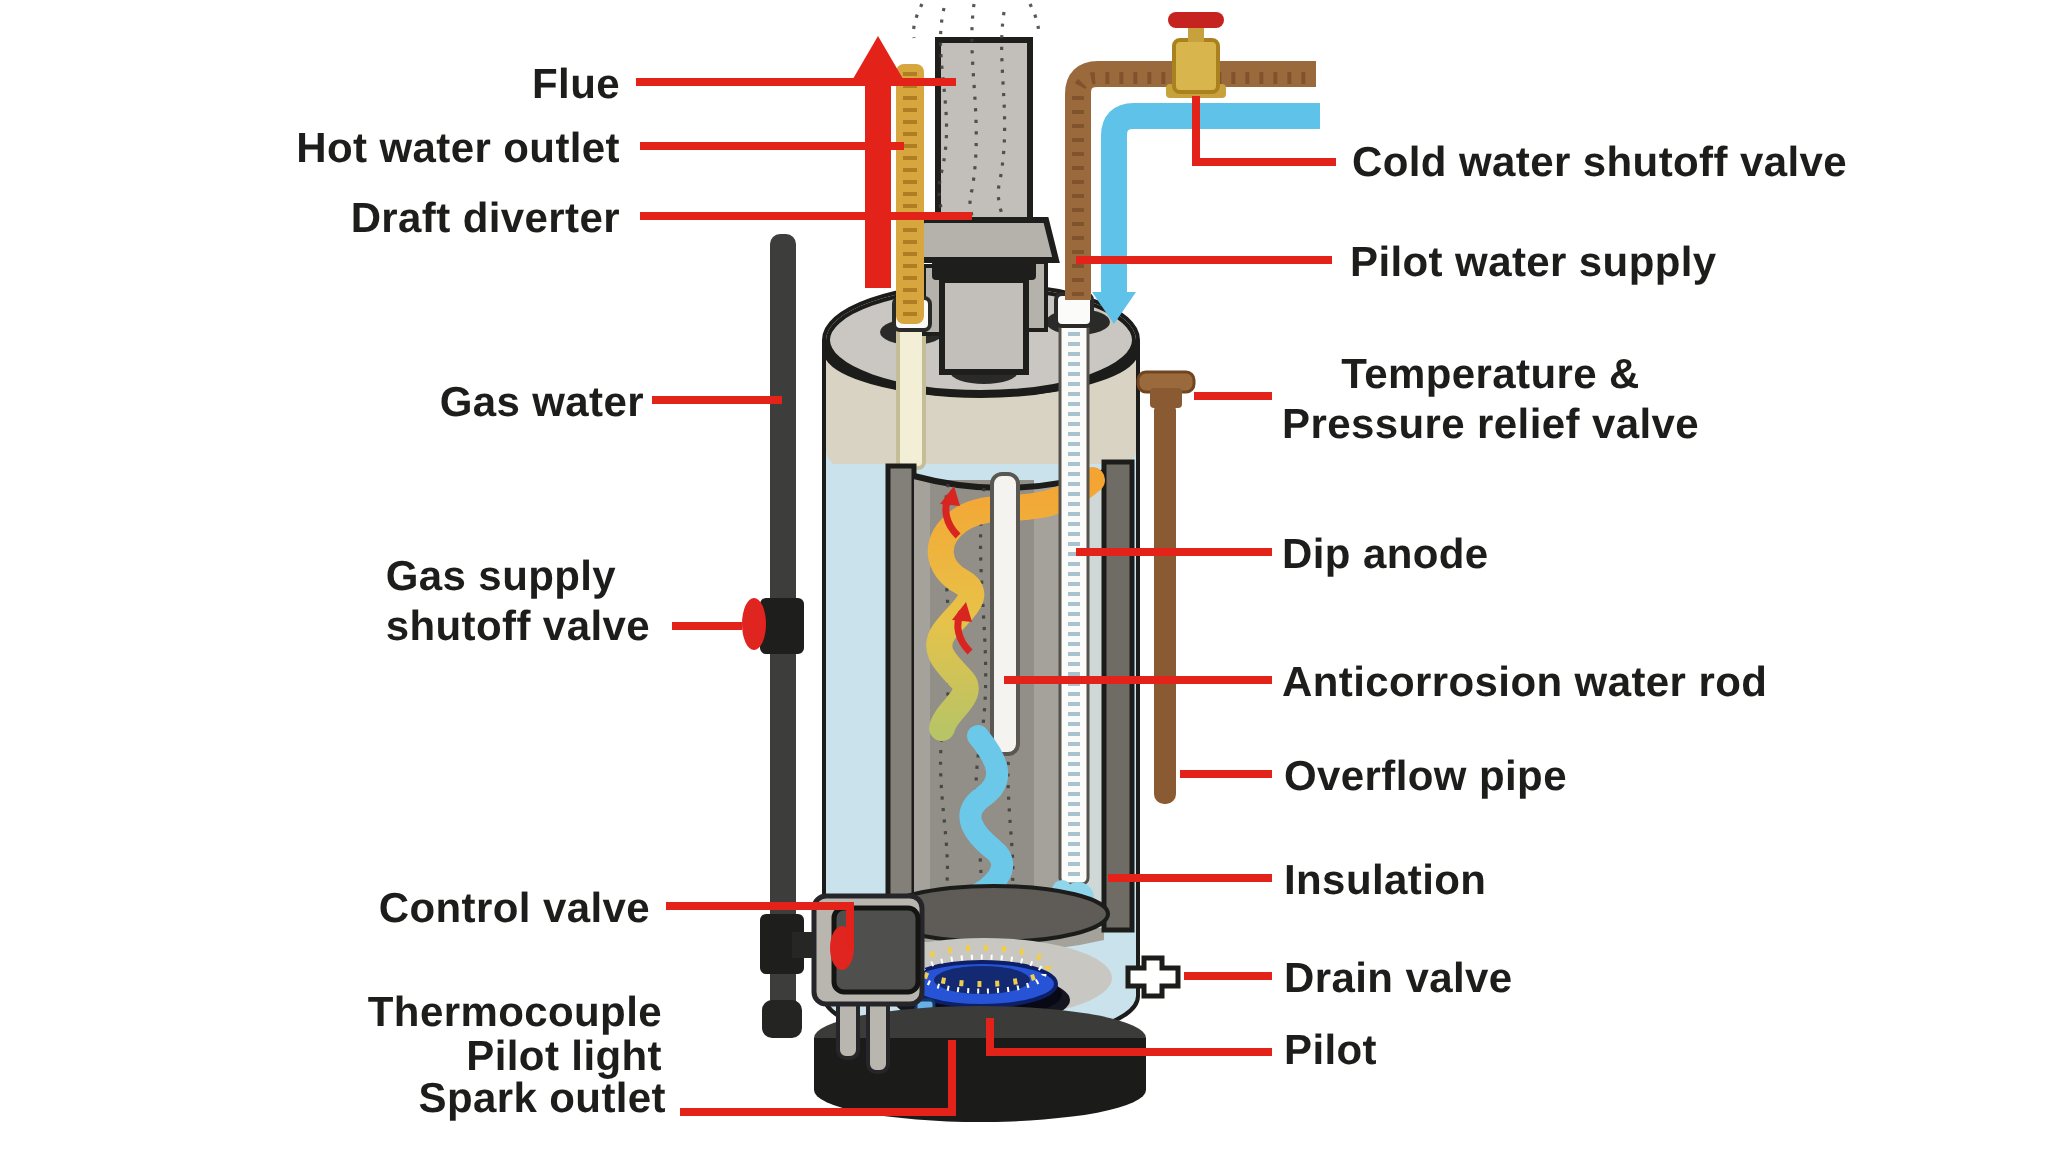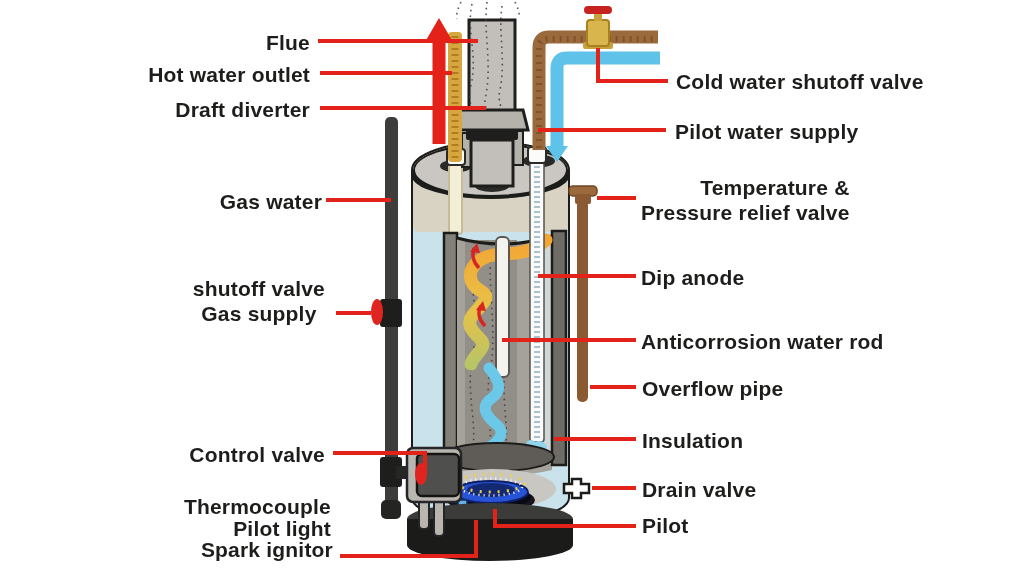--- a/index.html
+++ b/index.html
@@ -7,22 +7,22 @@
     width:1024px;height:576px;position:relative;overflow:hidden;
     background:#ffffff;
     font-family:"Liberation Sans", sans-serif;
   }
   .stage{position:absolute;left:0;top:0;width:1024px;height:576px;}
   .lbl{
     position:absolute;
     font-size:21px;font-weight:700;color:#1d1d1b;
     line-height:25px;white-space:nowrap;letter-spacing:0.2px;
   }
-  .lbl.left{text-align:center;}
-  .lbl.right{text-align:right;}
+  .lbl.left{text-align:left;}
+  .lbl.right{text-align:center;}
   svg{position:absolute;left:0;top:0;}
 </style>
 </head>
 <body>
 
 <div class="stage">
 
   <svg width="1024" height="576" viewBox="0 0 1024 576">
     <defs>
       <clipPath id="tankClip">
@@ -201,27 +201,27 @@
       <path d="M592,488 H636"></path>
       <path d="M495,509 V526 H636"></path>
     </g>
   </svg>
 
   <div class="lbl left" style="right:714px;top:30px">Flue</div>
   <div class="lbl left" style="right:714px;top:62px">Hot water outlet</div>
   <div class="lbl left" style="right:714px;top:97px">Draft diverter</div>
   <div class="lbl left" style="right:702px;top:189px">Gas water</div>
   <div class="lbl left" style="right:699px;top:276px">
+    <div>Gas supply</div>
     <div>shutoff valve</div>
-    <div>Gas supply</div>
   </div>
   <div class="lbl left" style="right:699px;top:442px">Control valve</div>
   <div class="lbl left" style="right:693px;top:494px">Thermocouple</div>
   <div class="lbl left" style="right:693px;top:516px">Pilot light</div>
-  <div class="lbl left" style="right:691px;top:537px">Spark ignitor</div>
+  <div class="lbl left" style="right:691px;top:537px">Spark outlet</div>
 
   <div class="lbl right" style="left:676px;top:69px">Cold water shutoff valve</div>
   <div class="lbl right" style="left:675px;top:119px">Pilot water supply</div>
   <div class="lbl right" style="left:641px;top:175px">
     <div>Temperature &amp;</div>
     <div>Pressure relief valve</div>
   </div>
   <div class="lbl right" style="left:641px;top:265px">Dip anode</div>
   <div class="lbl right" style="left:641px;top:329px">Anticorrosion water rod</div>
   <div class="lbl right" style="left:642px;top:376px">Overflow pipe</div>

